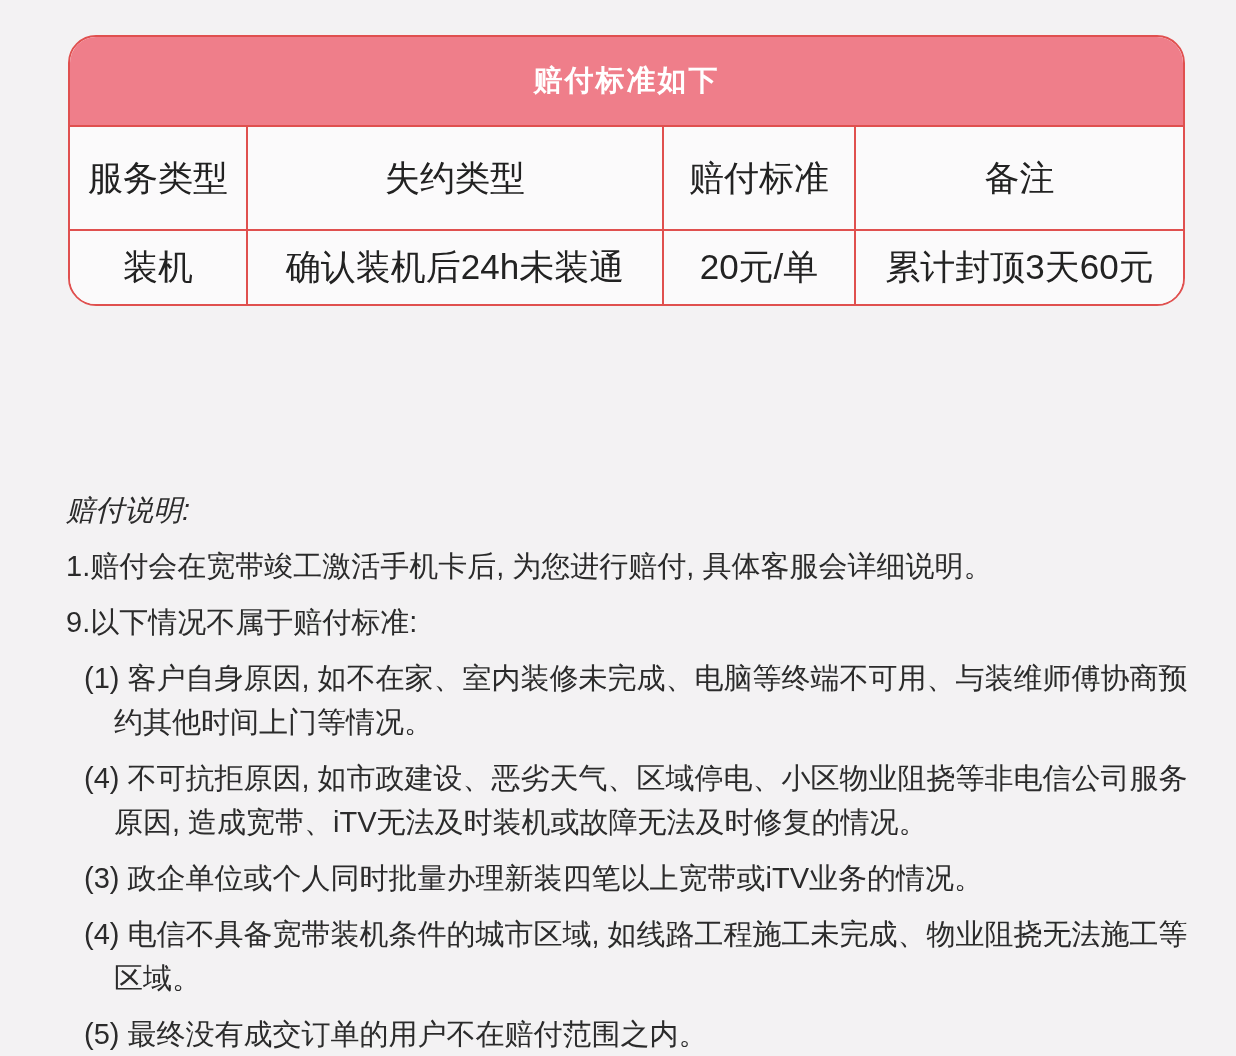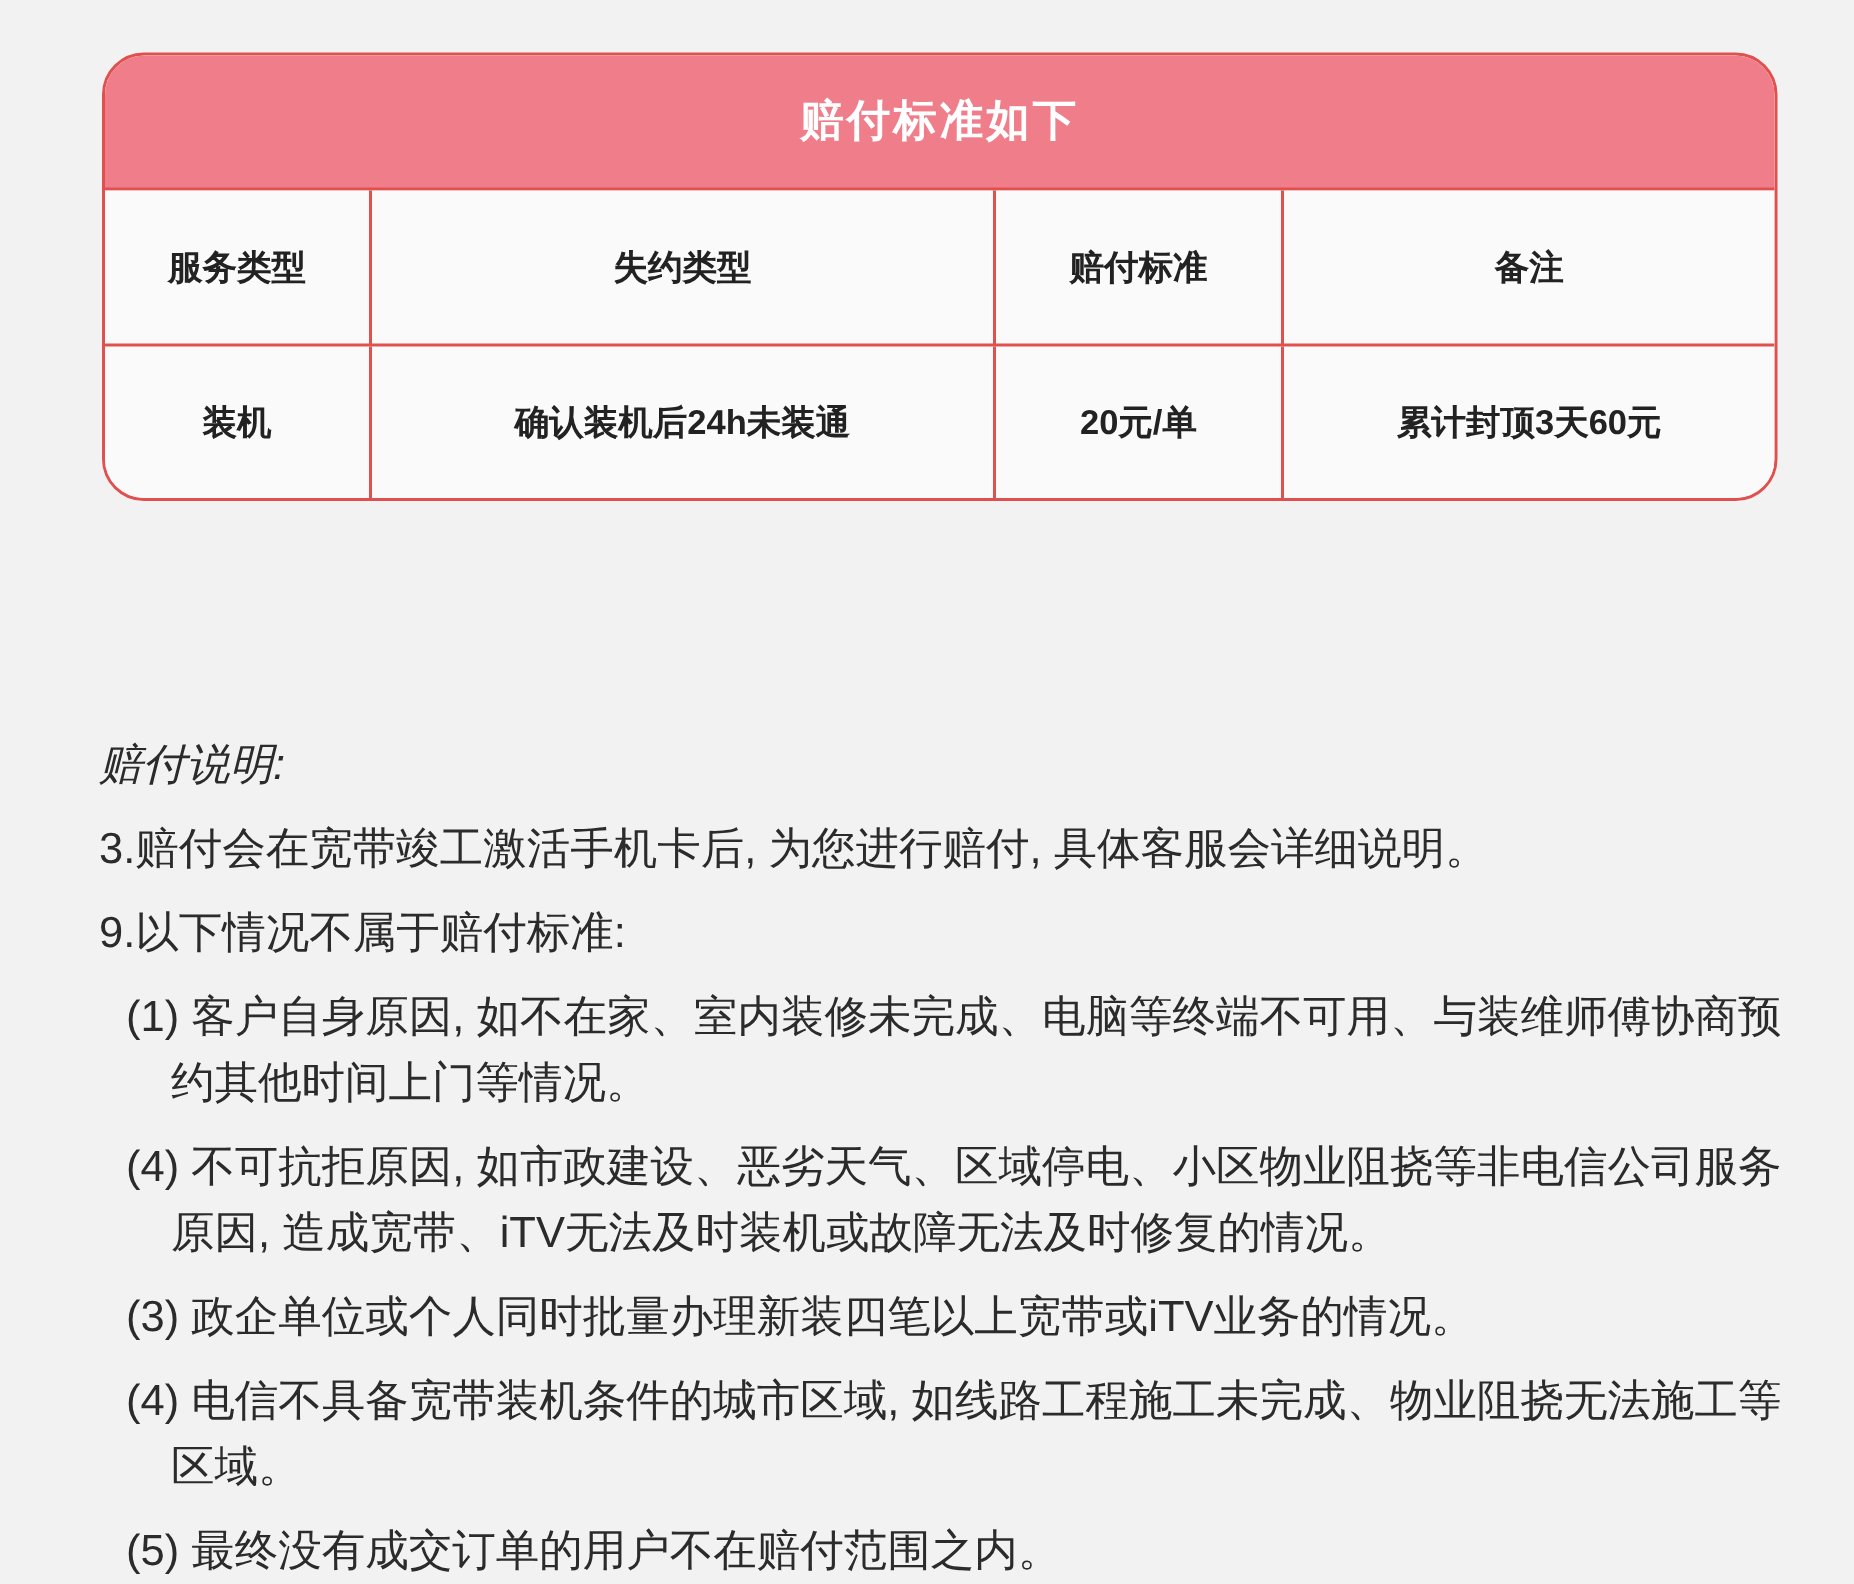--- a/index.html
+++ b/index.html
@@ -45,30 +45,30 @@
   }
   table.policy {
     width: 100%;
     border-collapse: collapse;
     table-layout: fixed;
   }
   table.policy td {
     background: var(--cell-bg);
     text-align: center;
     vertical-align: middle;
-    font-size: 23px;
-    font-weight: bold;
+    font-size: 35px;
+    font-weight: normal;
     color: var(--ink);
     height: 103px;
     border-left: 2px solid var(--red);
     padding: 0 4px;
   }
   table.policy td:first-child { border-left: none; }
   table.policy tr + tr td { border-top: 2px solid var(--red); }
-  table.policy tr.last td { height: 102px; text-align: center; }
+  table.policy tr.last td { height: 74px; text-align: center; }
   col.c1 { width: 177px; }
   col.c2 { width: 416px; }
   col.c3 { width: 192px; }
   col.c4 { width: 328px; }
 
   
   .notes {
     position: absolute;
     left: 66px; top: 488px;
     width: 1126px;
@@ -110,20 +110,20 @@
       <td>确认装机后24h未装通</td>
       <td>20元/单</td>
       <td>累计封顶3天60元</td>
     </tr>
   </tbody>
     </table>
 </div>
 
 <div class="notes">
   <div class="notes-title">赔付说明:</div>
-  <div class="note-line">3.赔付会在宽带竣工激活手机卡后, 为您进行赔付, 具体客服会详细说明。</div>
+  <div class="note-line">1.赔付会在宽带竣工激活手机卡后, 为您进行赔付, 具体客服会详细说明。</div>
   <div class="note-line">9.以下情况不属于赔付标准:</div>
   <div class="sub-item">(1) 客户自身原因, 如不在家、室内装修未完成、电脑等终端不可用、与装维师傅协商预约其他时间上门等情况。</div>
   <div class="sub-item">(4) 不可抗拒原因, 如市政建设、恶劣天气、区域停电、小区物业阻挠等非电信公司服务原因, 造成宽带、iTV无法及时装机或故障无法及时修复的情况。</div>
   <div class="sub-item">(3) 政企单位或个人同时批量办理新装四笔以上宽带或iTV业务的情况。</div>
   <div class="sub-item">(4) 电信不具备宽带装机条件的城市区域, 如线路工程施工未完成、物业阻挠无法施工等区域。</div>
   <div class="sub-item">(5) 最终没有成交订单的用户不在赔付范围之内。</div>
 </div>
 
 </body></html>

